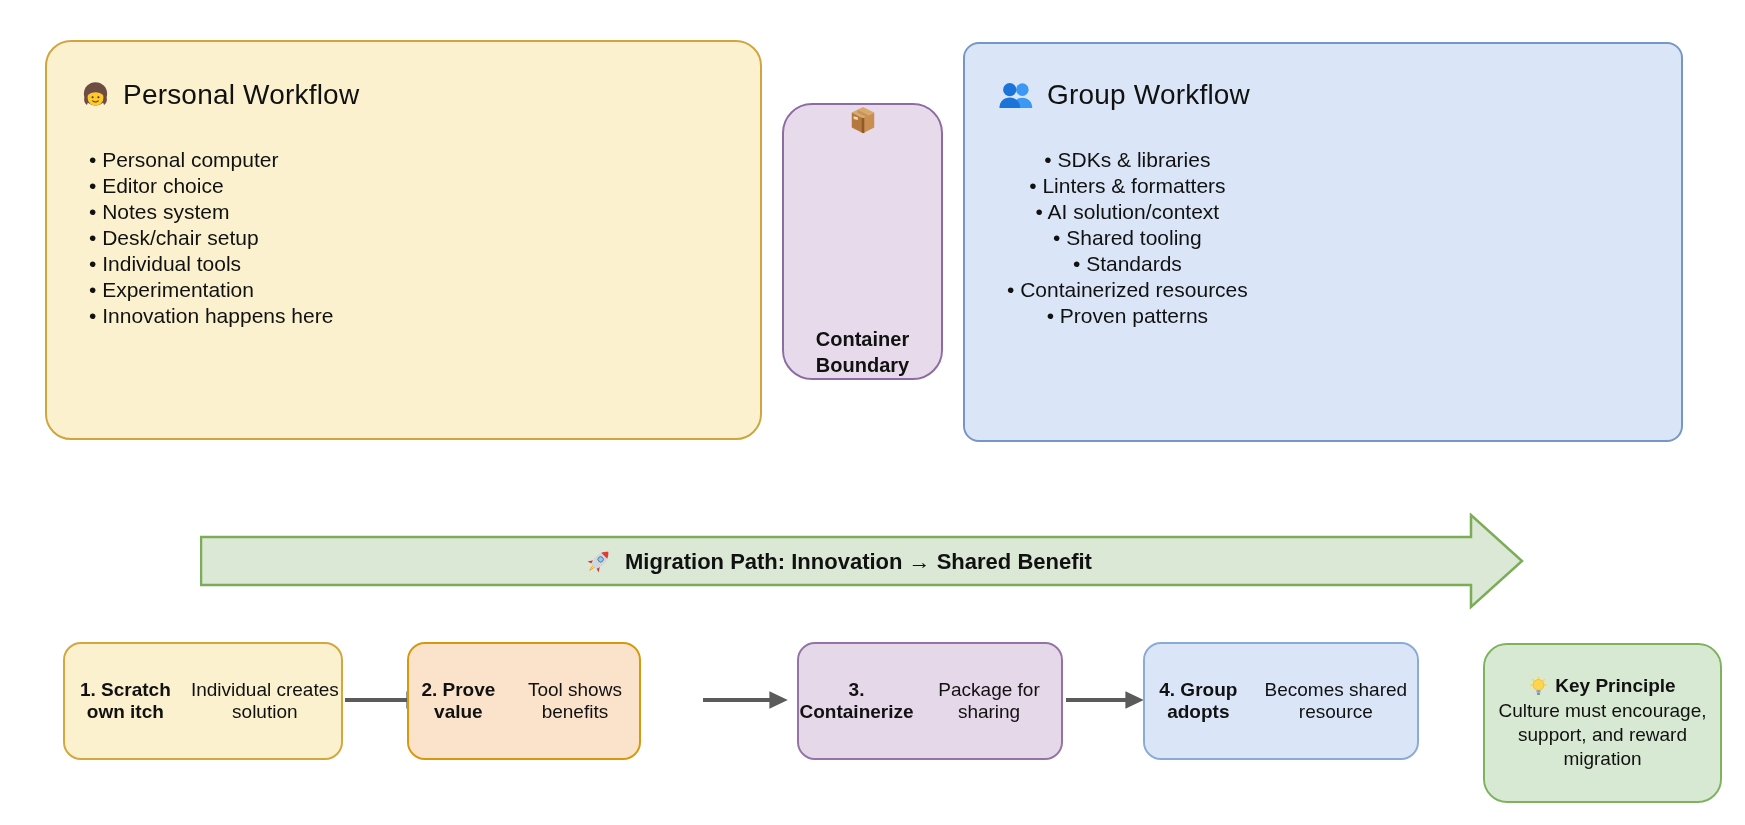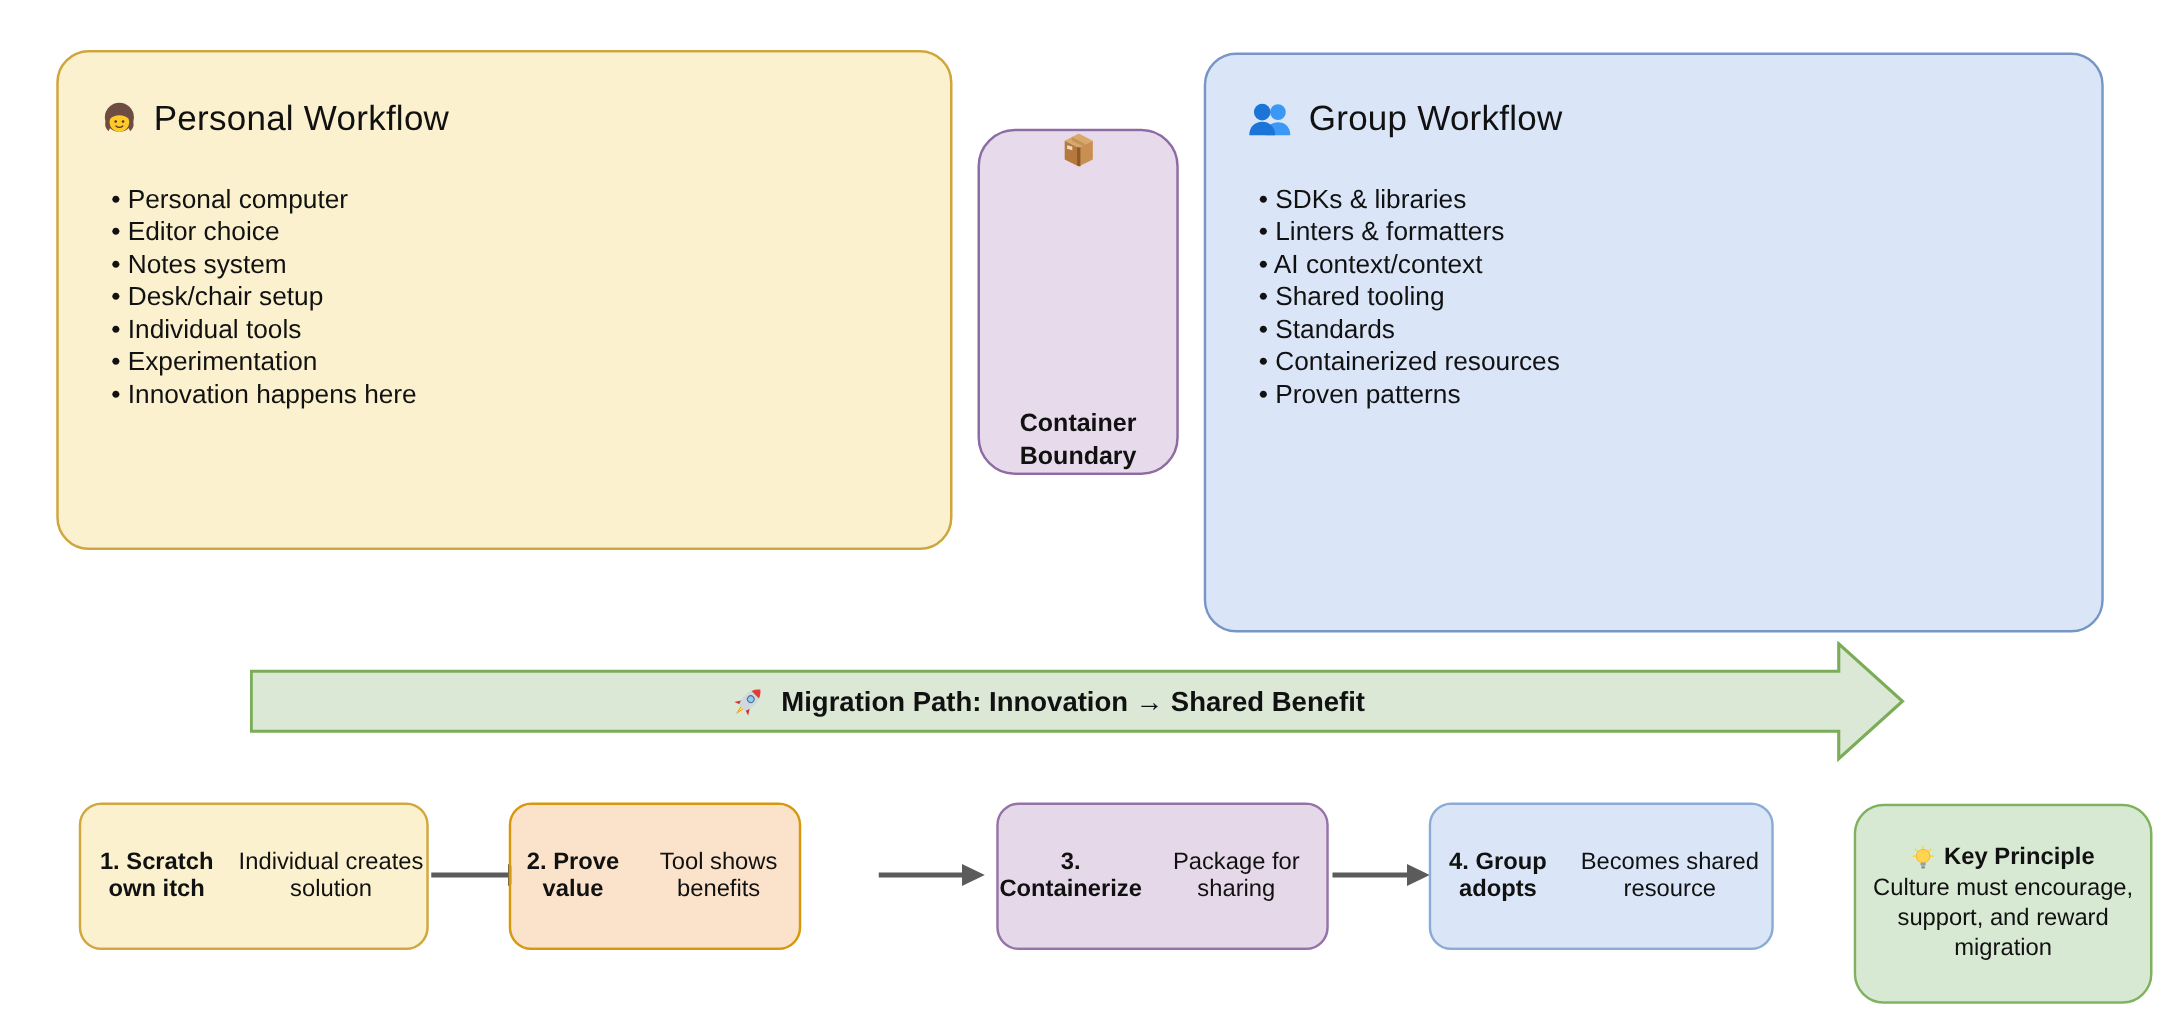--- a/index.html
+++ b/index.html
@@ -3,21 +3,21 @@
 <meta charset="utf-8">
 <style>
   html,body { margin:0; padding:0; background:#ffffff; }
   body { font-family:"Liberation Sans", sans-serif; color:#111; }
   #canvas { position:relative; width:1745px; height:825px; background:#ffffff; overflow:hidden; }
 
   .panel { position:absolute; box-sizing:border-box; border:2px solid; background-clip:padding-box; }
 
   
   #personal-box { left:45px; top:40px; width:717px; height:400px; border-radius:26px; }
-  #group-box    { left:963px; top:42px; width:720px; height:464px; border-radius:26px; }
+  #group-box    { left:963px; top:42px; width:720px; height:400px; border-radius:16px;text-align:center; }
 
   .panel-header { position:absolute; left:33px; top:37px; display:flex; align-items:center; gap:12px; }
   #group-box .panel-header { top:35px; }
   .panel-title { font-size:28px; font-weight:normal; letter-spacing:0.2px; }
 
   .bullet-list { position:absolute; left:42px; top:105px; font-size:21px; line-height:26px; }
   #group-box .bullet-list { top:103px; }
   .bullet-item::before { content:"• "; }
 
   
@@ -105,21 +105,21 @@
         <circle cx="26.5" cy="8.5" r="7" fill="#3B99F5"></circle>
         <path d="M15.5 29 c0-7.5 5-11.5 11-11.5 s11 4 11 11.5 z" fill="#3B99F5"></path>
         <circle cx="12.5" cy="8.5" r="7.4" fill="#1B74D8"></circle>
         <path d="M1 29 c0-7.5 5.2-11.8 11.5-11.8 s11.5 4.3 11.5 11.8 z" fill="#1B74D8"></path>
       </svg>
       <span class="panel-title">Group Workflow</span>
     </div>
     <div class="bullet-list">
       <div class="bullet-item">SDKs &amp; libraries</div>
       <div class="bullet-item">Linters &amp; formatters</div>
-      <div class="bullet-item">AI context/context</div>
+      <div class="bullet-item">AI solution/context</div>
       <div class="bullet-item">Shared tooling</div>
       <div class="bullet-item">Standards</div>
       <div class="bullet-item">Containerized resources</div>
       <div class="bullet-item">Proven patterns</div>
     </div>
   </div>
 
   <svg id="banner-shape" viewBox="0 0 1325 100">
     <polygon points="1,24 1271,24 1271,2 1322,48 1271,94 1271,72 1,72" stroke-width="2.5" stroke-linejoin="miter" style="fill: rgb(218, 232, 213); stroke: rgb(123, 173, 88);"></polygon>
   </svg>

